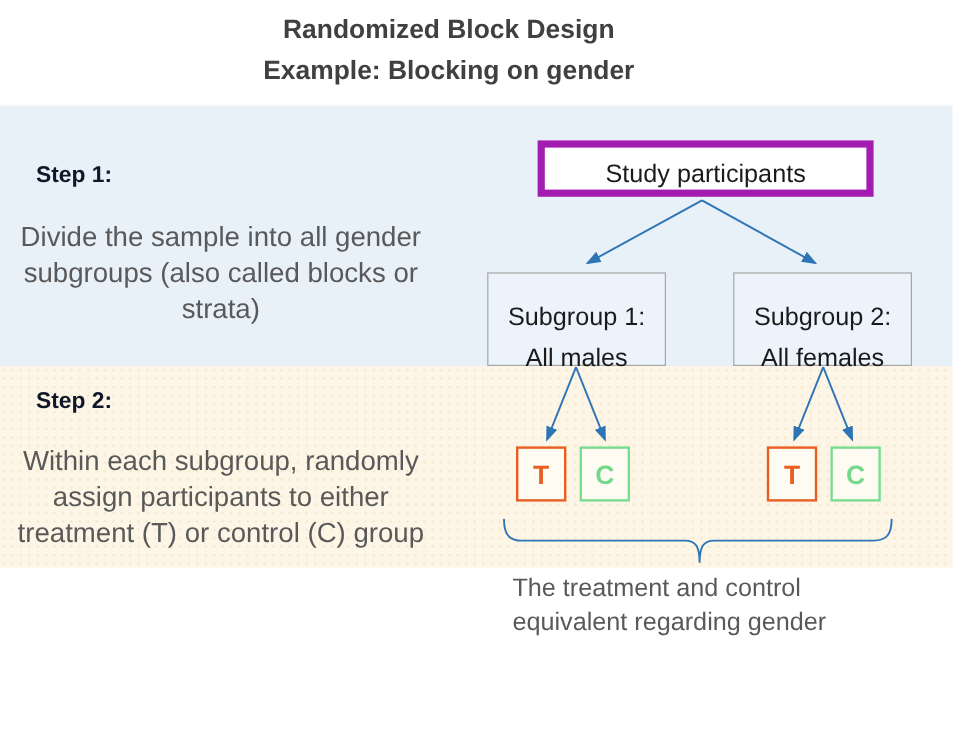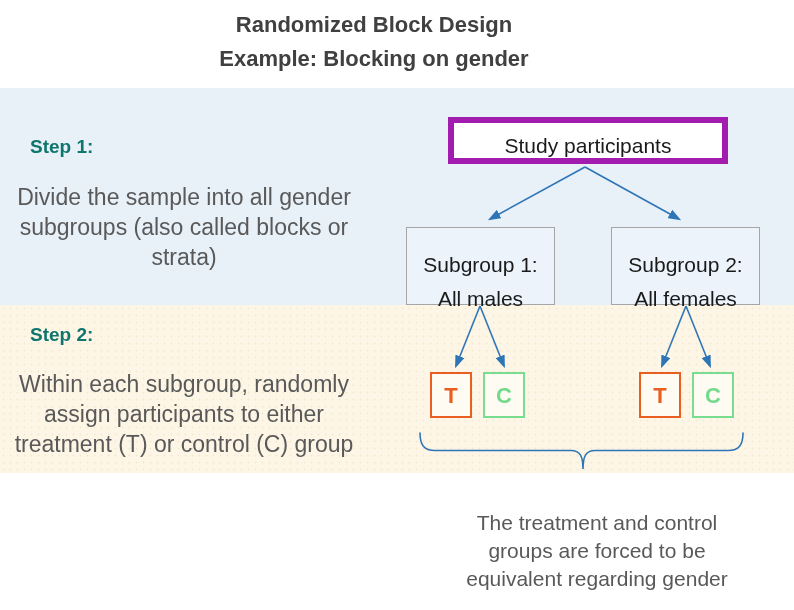--- a/index.html
+++ b/index.html
@@ -19,21 +19,21 @@
     background-size:7px 7px;
   }
   
   .title{
     position:absolute;top:8px;left:0;width:748px;
     text-align:center;font-weight:bold;font-size:22px;line-height:34px;color:#404040;
   }
   
   .step-label{
     position:absolute;left:30px;
-    font-size:19px;font-weight:bold;color:#0f766e;
+    font-size:19px;font-weight:bold;color:#0f172a;
   }
   .step1-label{top:136px;}
   .step2-label{top:324px;}
   .step-para{
     position:absolute;left:8px;width:352px;
     text-align:center;font-size:23px;line-height:30px;color:#595959;
   }
   .step1-para{top:182px;}
   .step2-para{top:369px;}
   
@@ -56,21 +56,21 @@
     font-size:22px;line-height:44px;font-weight:bold;
   }
   .t-box{border-color:#e95e21;color:#e95e21;}
   .c-box{border-color:#79dd90;color:#74d98c;}
   .t1{left:430px;} .c1{left:483px;} .t2{left:639px;} .c2{left:692px;}
   
   .overlay{position:absolute;left:0;top:0;pointer-events:none;}
   
   .caption{
     position:absolute;left:427px;top:477px;width:340px;
-    text-align:center;font-size:21px;line-height:28px;color:#595959;margin-top:32px;
+    text-align:left;font-size:21px;line-height:28px;color:#595959;
   }
 </style>
 </head>
 <body>
 
 <div class="canvas">
 
   <div class="band band-step1"></div>
   <div class="band band-step2"></div>
 
@@ -126,17 +126,16 @@
              C 420,445 424,450.5 435,450.5
              L 571,450.5
              C 580,450.5 583,456 583,469
              C 583,456 586,450.5 595,450.5
              L 728,450.5
              C 739,450.5 743,445 743,433" fill="none" stroke="#2e75b6" stroke-width="1.6" stroke-linecap="round"></path>
   </svg>
 
   <div class="caption">
     <div>The treatment and control</div>
-    <div>groups are forced to be</div>
     <div>equivalent regarding gender</div>
   </div>
 
 </div>
 
 </body></html>

